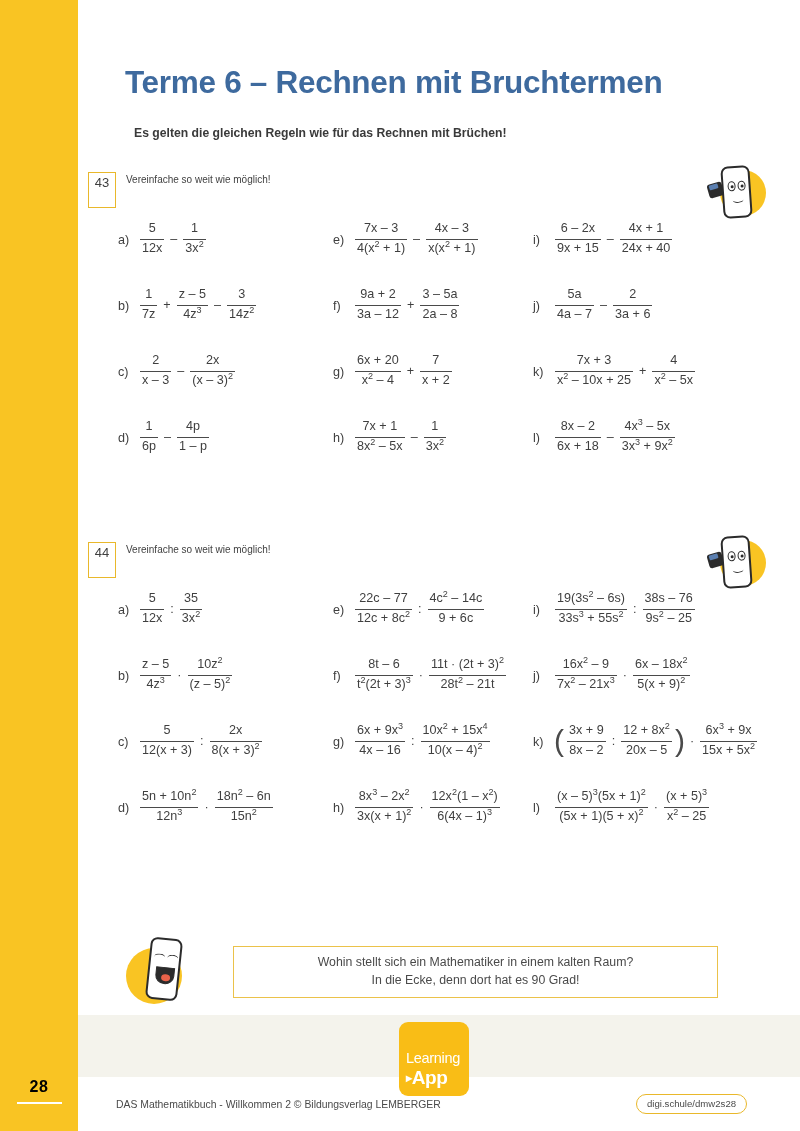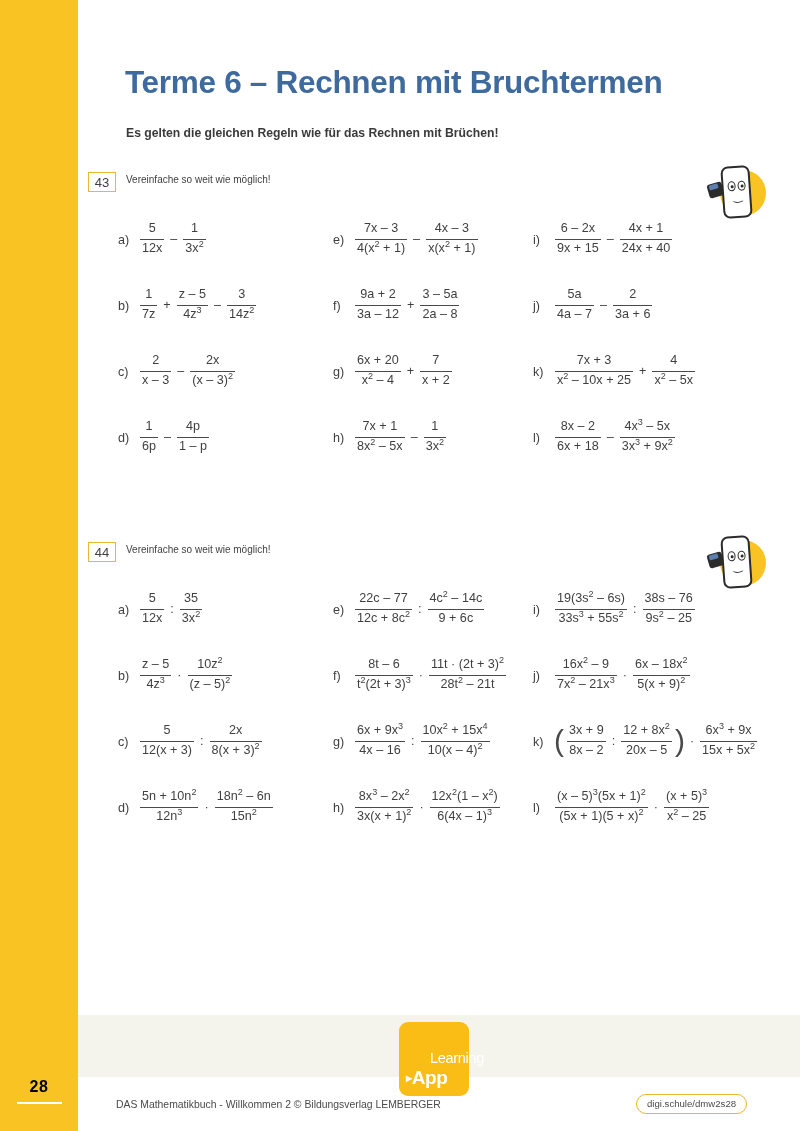--- a/index.html
+++ b/index.html
@@ -54,32 +54,32 @@
     left: 47px; top: 48px;
     font-size: 31.5px;
     font-weight: bold;
     color: #3E6A9E;
     letter-spacing: -0.3px;
     white-space: nowrap;
   }
 
   .subtitle {
     position: absolute;
-    left: 48px; top: 110px;
+    left: 56px; top: 110px;
     font-size: 12.2px;
     font-weight: bold;
     color: #3a3a3a;
   }
 
   
   .ex-head { position: absolute; left: 10px; }
   .ex-badge {
     position: absolute;
     left: 0; top: 0;
-    width: 28px; height: 20px;
+    width: 28px; height: 36px;
     border: 1.6px solid #E9B82B;
     background: #ffffff;
     font-size: 13px;
     color: #3f3f3f;
     text-align: center;
     line-height: 19px;
   }
   .ex-instr {
     position: absolute;
     left: 38px; top: 2px;
@@ -262,21 +262,21 @@
   .la-badge {
     position: absolute;
     left: 399px; top: 1022px;
     width: 70px; height: 74px;
     background: #F9BD16;
     border-radius: 9px;
     color: #ffffff;
   }
   .la-badge .l1 {
     position: absolute; left: 7px; top: 28px;
-    font-size: 14.5px; letter-spacing: -.3px; margin-left: 24px;
+    font-size: 14.5px; letter-spacing: -.3px;
   }
   .la-badge .l2 {
     position: absolute; left: 7px; top: 45px;
     font-size: 19px; font-weight: bold; letter-spacing: -.4px;
   }
   .la-badge .l2 .tri { font-size: 12px; vertical-align: 2px; }
 
   .copyright {
     position: absolute;
     left: 116px; top: 1099px;
@@ -749,20 +749,38 @@
             <span class="frac">
               <span class="num">(x + 5)<sup>3</sup></span>
               <span class="bar"></span>
               <span class="den">x<sup>2</sup> – 25</span>
             </span>
           </span>
         </div>
       </div>
     </div>
 
+  <div class="joke-wrap">
+    <div class="joke-mascot">
+      <div class="blob"></div>
+      <div class="phone">
+        <div class="eyec l"></div>
+        <div class="eyec r"></div>
+        <div class="mouth">
+          <div class="tongue"></div>
+        </div>
+      </div>
+    </div>
+    <div class="joke-box">
+      <div>
+        <div>Wohin stellt sich ein Mathematiker in einem kalten Raum?</div>
+        <div>In die Ecke, denn dort hat es 90 Grad!</div>
+      </div>
+    </div>
+  </div>
 
 </div>
 
 <div class="foot-band"></div>
 
 <div class="la-badge">
   <div class="l1">Learning</div>
   <div class="l2"><span class="tri">▸</span><span>App</span></div>
 </div>
 

